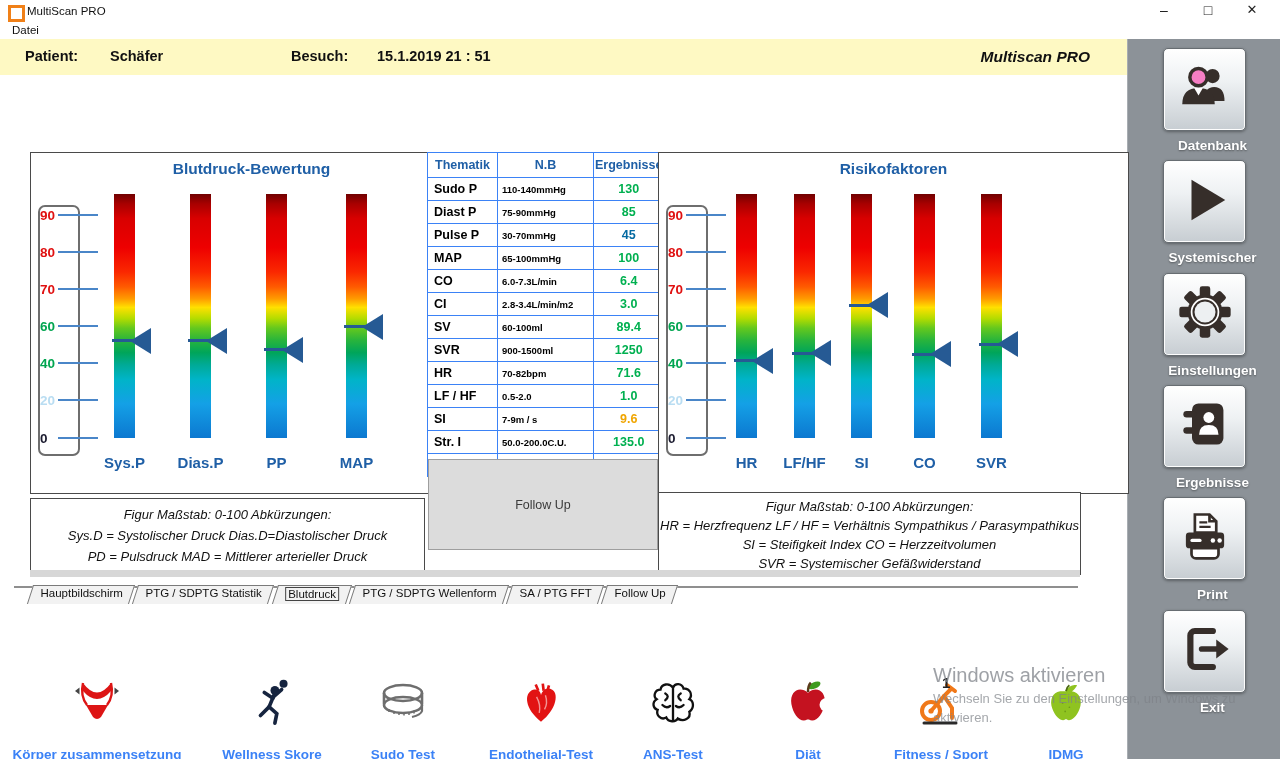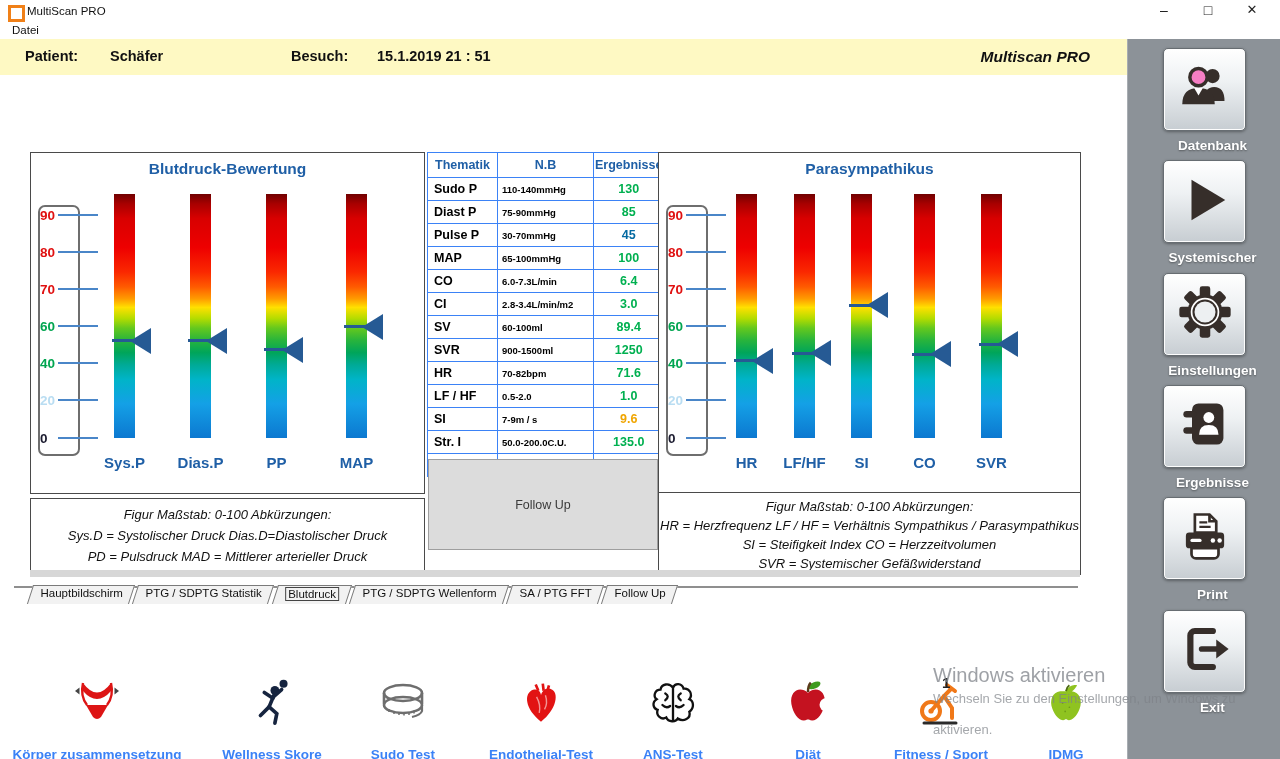--- a/index.html
+++ b/index.html
@@ -19,21 +19,21 @@
   .brand{font-weight:bold;font-style:italic;font-size:15.5px;color:#111;top:9px;right:37px;}
   
   .sidebar{left:1127px;top:39px;width:153px;height:720px;background:#8c9298;border-left:1px solid #a8adb2;}
   .side-btn{position:absolute;left:35px;width:81px;height:81px;border:1px solid #676d72;border-radius:5px;
     background:linear-gradient(180deg,#ffffff 0%,#eef1f3 40%,#c7cdd2 100%);
     box-shadow:inset 0 0 0 1px #fdfdfd,0 1px 3px rgba(0,0,0,.35);cursor:pointer;
     display:flex;align-items:center;justify-content:center;}
   .side-lbl{position:absolute;left:8px;width:153px;text-align:center;color:#fff;font-weight:bold;font-size:13.5px;
     text-shadow:0 1px 2px rgba(0,0,0,.4);}
   
-  .panel{border:1px solid #4a4a4a;background:#fff;}
+  .panel{border:1px solid #4a4a4a;background:#fff;padding-left:48px;}
   .panel-title{position:absolute;left:0;top:7px;width:100%;text-align:center;font-weight:bold;font-size:15.5px;color:#1f5fa6;}
   .chart-area{position:absolute;left:0;top:41px;width:100%;height:244px;}
   .scale-box{position:absolute;border:2px solid #6e6e6e;border-radius:7px;background:transparent;}
   .tick-lbl{position:absolute;font-weight:bold;font-size:13.5px;transform:translateY(-50%);}
   .tick-line{position:absolute;height:2px;background:#4a86c8;transform:translateY(-50%);}
   .gbar{position:absolute;top:0;height:244px;background:
     linear-gradient(180deg,#700000 0%,#a80000 4%,#d80000 10%,#ee0000 22%,#fa2800 32%,#ff5a00 38%,
     #ff9c00 43%,#ffe000 46.5%,#b4dc00 51%,#64c81e 55%,#28b43c 60%,#00a55a 65%,#00aa96 70%,
     #00b4c8 76%,#14a0e6 86%,#0c78d0 100%);}
   .marker-line{position:absolute;height:3px;background:#265a94;}
@@ -284,21 +284,21 @@
           <td class="v" style="color: rgb(0, 176, 80);">0.4</td>
         </tr>
       </tbody>
   </table>
 
   <div class="abs followup">
     <span>Follow Up</span>
   </div>
 
   <div class="abs panel" style="left:658px;top:152px;width:421px;height:340px;">
-      <div class="panel-title">Parasympathikus</div>
+      <div class="panel-title">Risikofaktoren</div>
       <div class="chart-area">
         <div class="scale-box" style="left: 7px; top: 11px; width: 38px; height: 247px;"></div>
         <div class="tick-line" style="left: 27px; width: 40px; top: 20.984px;"></div>
         <span class="tick-lbl" style="left: 9px; top: 20.984px; color: rgb(224, 16, 16);">90</span>
         <div class="tick-line" style="left: 27px; width: 40px; top: 58.072px;"></div>
         <span class="tick-lbl" style="left: 9px; top: 58.072px; color: rgb(224, 16, 16);">80</span>
         <div class="tick-line" style="left: 27px; width: 40px; top: 95.16px;"></div>
         <span class="tick-lbl" style="left: 9px; top: 95.16px; color: rgb(224, 16, 16);">70</span>
         <div class="tick-line" style="left: 27px; width: 40px; top: 132.248px;"></div>
         <span class="tick-lbl" style="left: 9px; top: 132.248px; color: rgb(0, 165, 80);">60</span>
@@ -449,15 +449,15 @@
             <circle cx="25" cy="36" r="1" fill="#6f9c17"></circle>
           </svg>
         </div>
         <div class="bn-lbl">IDMG</div>
       </div>
     </div>
 
   <div class="abs watermark">
     <div class="wm1">Windows aktivieren</div>
     <div class="wm2">Wechseln Sie zu den Einstellungen, um Windows zu</div>
-    <div class="wm2" style="margin-top:16px">aktivieren.</div>
+    <div class="wm2" style="margin-top:4px">aktivieren.</div>
   </div>
 </div>
 
 </body></html>

